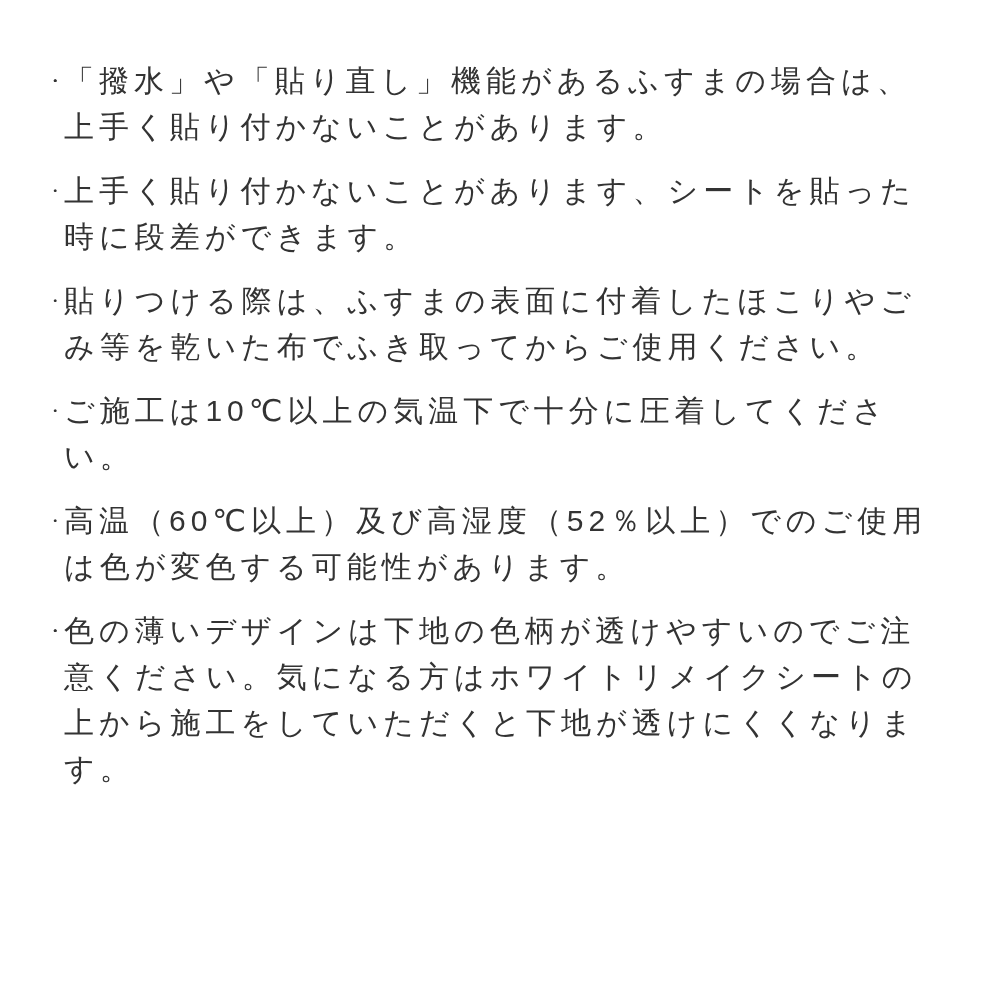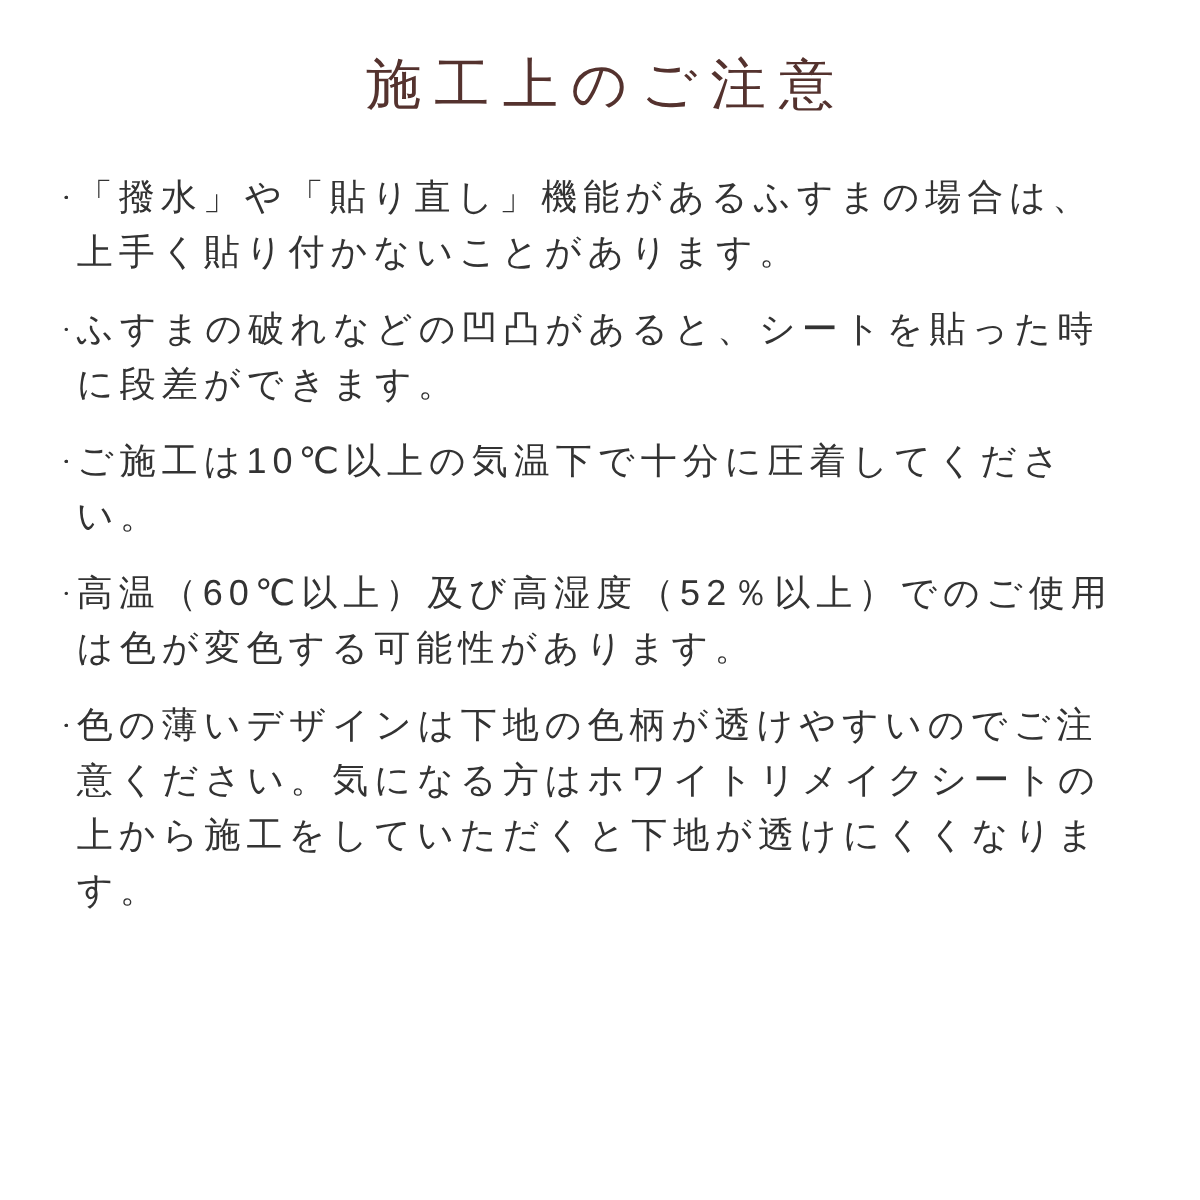--- a/index.html
+++ b/index.html
@@ -50,36 +50,36 @@
     font-size: 18px;
     line-height: 46px;
     letter-spacing: 0;
     color: var(--text-color);
   }
 </style>
 </head>
 <body>
 
 <main class="notice-page">
-  <h1 class="page-title">施工上のご注意</h1>
 
   <ul class="notice-list">
     <li class="notice-item">
       <span class="bullet">・</span>
     </li>
     <li class="notice-item">
       <span class="bullet">・</span>
       <span class="notice-text">「撥水」や「貼り直し」機能があるふすまの場合は、上手く貼り付かないことがあります。</span>
     </li>
     <li class="notice-item">
       <span class="bullet">・</span>
-      <span class="notice-text">ふすまの破れなどの凹凸があると、シートを貼った時に段差ができます。</span>
+      <span class="notice-text">上手く貼り付かないことがあります、シートを貼った時に段差ができます。</span>
     </li>
     <li class="notice-item">
       <span class="bullet">・</span>
+      <span class="notice-text">貼りつける際は、ふすまの表面に付着したほこりやごみ等を乾いた布でふき取ってからご使用ください。</span>
     </li>
     <li class="notice-item">
       <span class="bullet">・</span>
       <span class="notice-text">ご施工は10℃以上の気温下で十分に圧着してください。</span>
     </li>
     <li class="notice-item">
       <span class="bullet">・</span>
       <span class="notice-text">高温（60℃以上）及び高湿度（52％以上）でのご使用は色が変色する可能性があります。</span>
     </li>
     <li class="notice-item">

